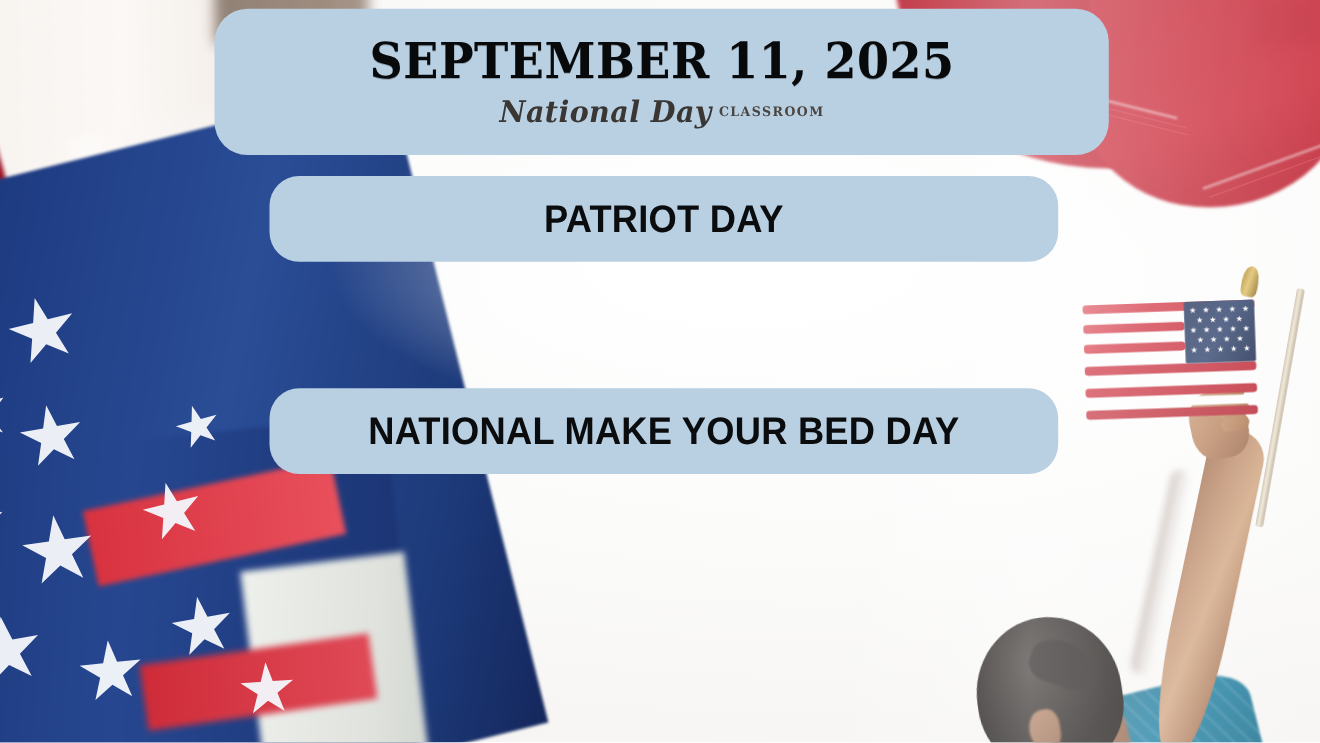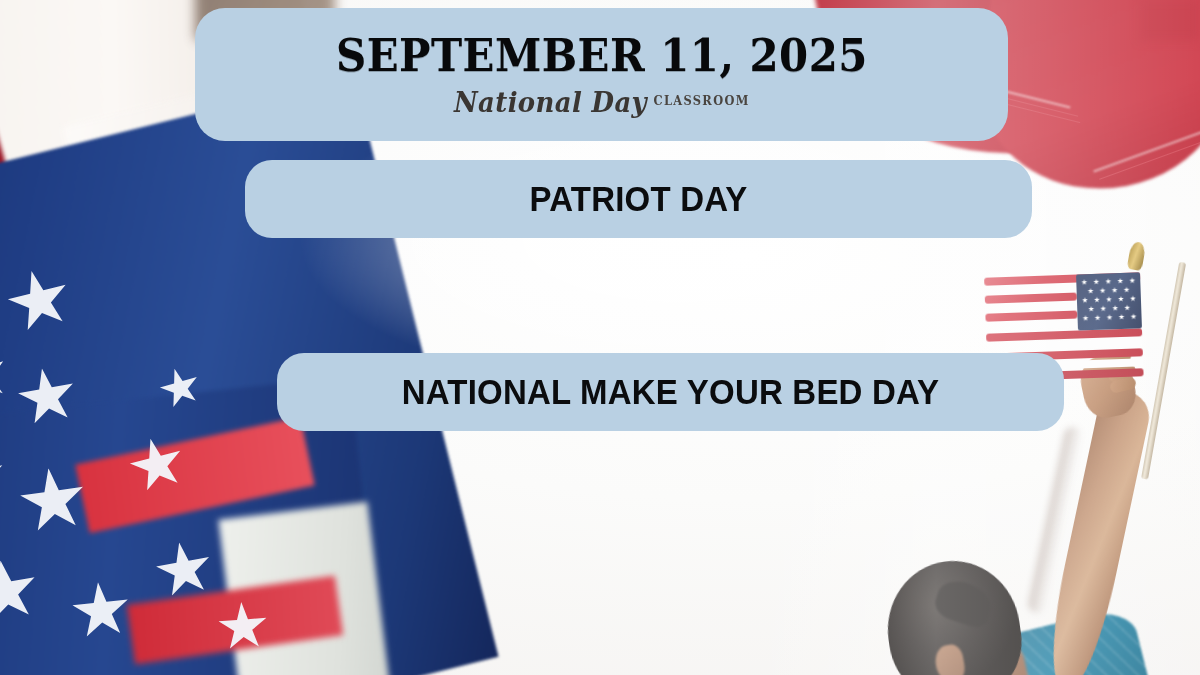--- a/index.html
+++ b/index.html
@@ -394,39 +394,39 @@
     font-family:"DejaVu Serif", serif;
     font-weight:700;
     font-size:12px;
     letter-spacing:1.4px;
     color:#4a4540;
     transform:scaleX(.95);
   }
 
   .day-pill {
     left:245px;
-    width:787px;
+    width:717px;
     height:78px;
     border-radius:27px;
     align-items:center;
   }
   .day-pill .day-label {
     font-family:"Liberation Sans", sans-serif;
     font-weight:700;
     font-size:33px;
     letter-spacing:.2px;
     color:#0b0c0e;
     white-space:nowrap;
     text-align:center;
     transform:scaleY(1.06);
   }
 
   .day-pill.p1 { top:160px; }
   .day-pill.p2 { top:258px; }
-  .day-pill.p3 { top:353px;margin-left:32px; }
+  .day-pill.p3 { top:353px; }
   .day-pill.p4 { top:448px; }
 
   .day-pill.p2 .day-label,
   .day-pill.p3 .day-label,
   .day-pill.p4 .day-label { font-size:33px; }
 </style>
 </head>
 <body>
 
 <div class="poster">

